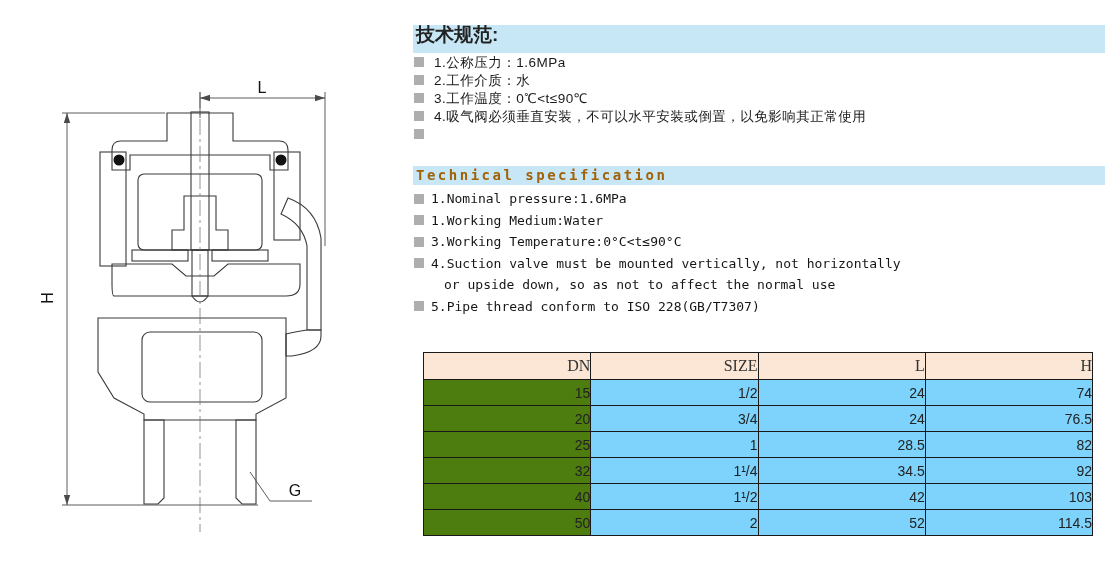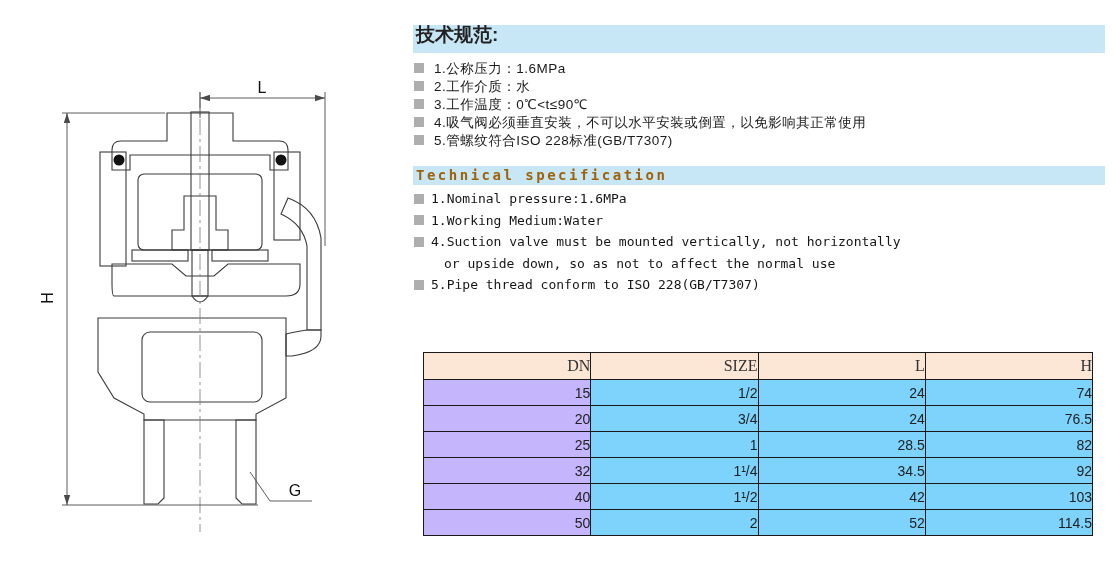--- a/index.html
+++ b/index.html
@@ -16,21 +16,21 @@
 
   .sec-bar { position:absolute; left:0; width:689px; background:#c7e7f7; }
   .sec-bar.cn { top:25px; height:28px; line-height:20px; font-size:19px; font-weight:bold; padding-left:3px; color:#222; }
   .sec-bar.en {
     top:166px; height:19px; line-height:19px; padding-left:3px;
     font-family:"DejaVu Sans Mono", monospace; font-size:14px; font-weight:bold;
     letter-spacing:2.5px; color:#a16207;
   }
 
   ul.spec-list { list-style:none; margin:0; padding:0; position:absolute; left:1px; }
-  ul.cn-items { top:60px; }
+  ul.cn-items { top:54px; }
   ul.cn-items li {
     position:relative; padding-left:20px; height:18px; line-height:18px;
     font-size:13.5px; letter-spacing:0.5px; color:#1a1a1a; white-space:nowrap;
   }
   ul.en-items { top:192px; }
   ul.en-items li {
     position:relative; padding-left:17px; margin-bottom:7px;
     font-family:"DejaVu Sans Mono", monospace; font-size:13px; font-weight:normal;
     color:#161616; line-height:14.5px; white-space:nowrap;
   }
@@ -46,21 +46,21 @@
     border-collapse:collapse; table-layout:fixed;
   }
   .spec-table th, .spec-table td {
     border:1px solid #1a1a1a; text-align:right; vertical-align:middle; padding:0;
   }
   .spec-table th {
     background:#fce7d6; height:26px; font-family:"Liberation Serif", serif;
     font-weight:normal; font-size:16px; color:#333;
   }
   .spec-table td { height:25px; font-size:14px; color:#222; background:#7dd3fc; }
-  .spec-table td.dn-cell { background:#c4b5fd; }
+  .spec-table td.dn-cell { background:#4d7c0f; }
 
   
   .ln   { stroke:#3a3a3a; stroke-width:1.1; fill:none; }
   .dim  { stroke:#4a4a4a; stroke-width:0.9; fill:none; }
   .lbl  { font-family:"Liberation Sans", sans-serif; font-size:16px; fill:#111; }
 </style>
 </head>
 <body>
 
 <div class="drawing-wrap">
@@ -130,35 +130,39 @@
 
   <div class="sec-bar cn">
     <span>技术规范:</span>
   </div>
 
   <ul class="spec-list cn-items" id="cn-list">
       <li><span class="bullet"></span><span>1.公称压力：1.6MPa</span></li>
       <li><span class="bullet"></span><span>2.工作介质：水</span></li>
       <li><span class="bullet"></span><span>3.工作温度：0℃&lt;t≤90℃</span></li>
       <li><span class="bullet"></span><span>4.吸气阀必须垂直安装，不可以水平安装或倒置，以免影响其正常使用</span></li>
-      <li><span class="bullet"></span><span>5.管螺纹符合ISO 228标准(GB/T7307)</span></li>
+      <li><span class="bullet"></span></li>
     </ul>
 
   <div class="sec-bar en">
     <span>Technical specification</span>
   </div>
 
   <ul class="spec-list en-items" id="en-list">
       <li>
         <span class="bullet"></span>
         <div>1.Nominal pressure:1.6MPa</div>
       </li>
       <li>
         <span class="bullet"></span>
         <div>1.Working Medium:Water</div>
+      </li>
+      <li>
+        <span class="bullet"></span>
+        <div>3.Working Temperature:0°C&lt;t≤90°C</div>
       </li>
       <li>
         <span class="bullet"></span>
         <div>4.Suction valve must be mounted vertically, not horizontally</div>
         <div class="line2">or upside down, so as not to affect the normal use</div>
       </li>
       <li>
         <span class="bullet"></span>
         <div>5.Pipe thread conform to ISO 228(GB/T7307)</div>
       </li>

